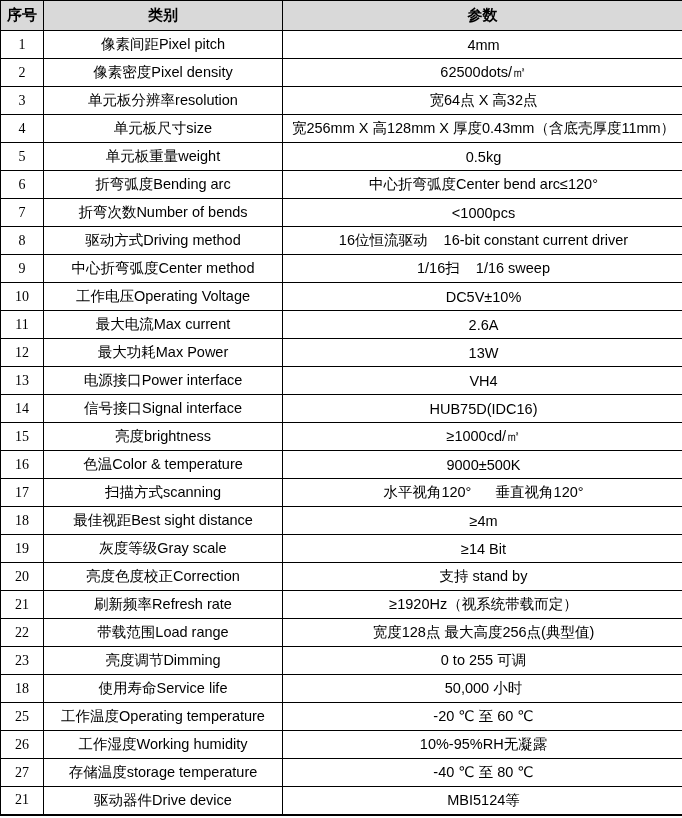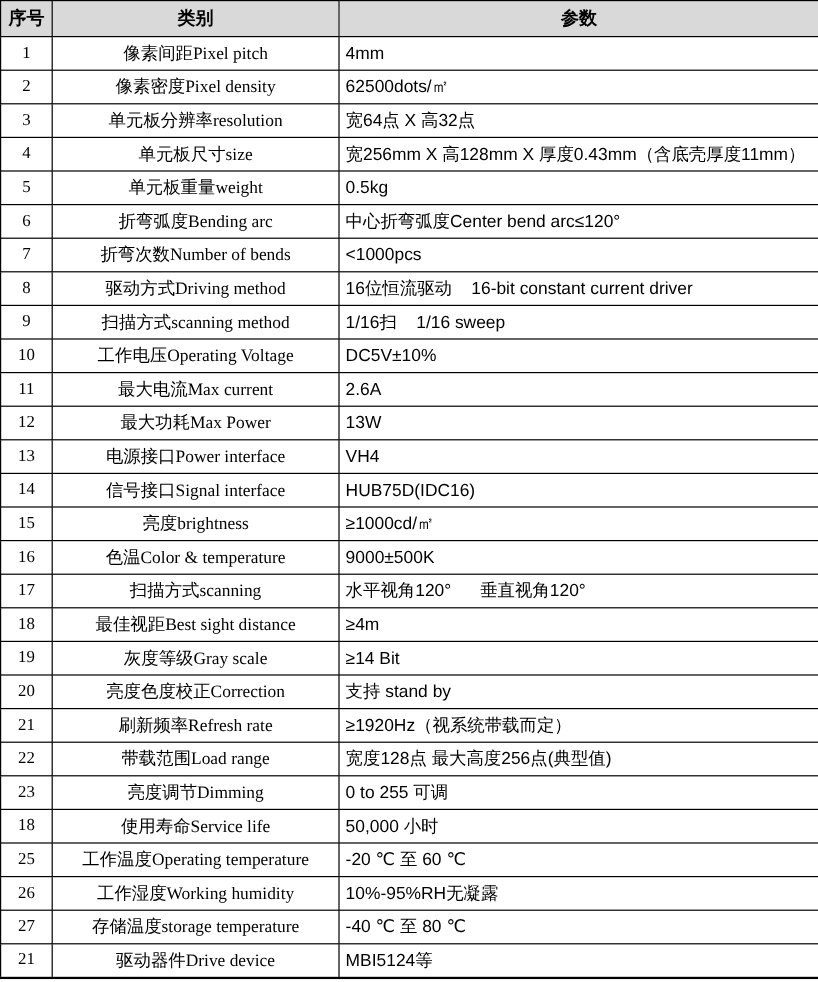--- a/index.html
+++ b/index.html
@@ -37,24 +37,23 @@
     font-size: 14.5px;
     background: #ffffff;
   }
   td.cell-no {
     text-align: center;
     font-family: "Liberation Serif", "DejaVu Serif", serif;
     font-size: 14px;
   }
   td.cell-category {
     text-align: center;
-    font-family: Liberation Serif, serif;
   }
   td.cell-parameter {
-    text-align: left;
+    text-align: center;
     padding-left: 5px;
     padding-right: 3px;
   }
 </style>
 </head>
 <body>
 
 <table id="spec-table">
   <colgroup>
     <col class="col-no">
@@ -104,21 +103,21 @@
         <td class="cell-category">折弯次数Number of bends</td>
         <td class="cell-parameter">&lt;1000pcs</td>
       </tr>
       <tr>
         <td class="cell-no">8</td>
         <td class="cell-category">驱动方式Driving method</td>
         <td class="cell-parameter">16位恒流驱动    16-bit constant current driver</td>
       </tr>
       <tr>
         <td class="cell-no">9</td>
-        <td class="cell-category">扫描方式scanning method</td>
+        <td class="cell-category">中心折弯弧度Center method</td>
         <td class="cell-parameter">1/16扫    1/16 sweep</td>
       </tr>
       <tr>
         <td class="cell-no">10</td>
         <td class="cell-category">工作电压Operating Voltage</td>
         <td class="cell-parameter">DC5V±10%</td>
       </tr>
       <tr>
         <td class="cell-no">11</td>
         <td class="cell-category">最大电流Max current</td>

